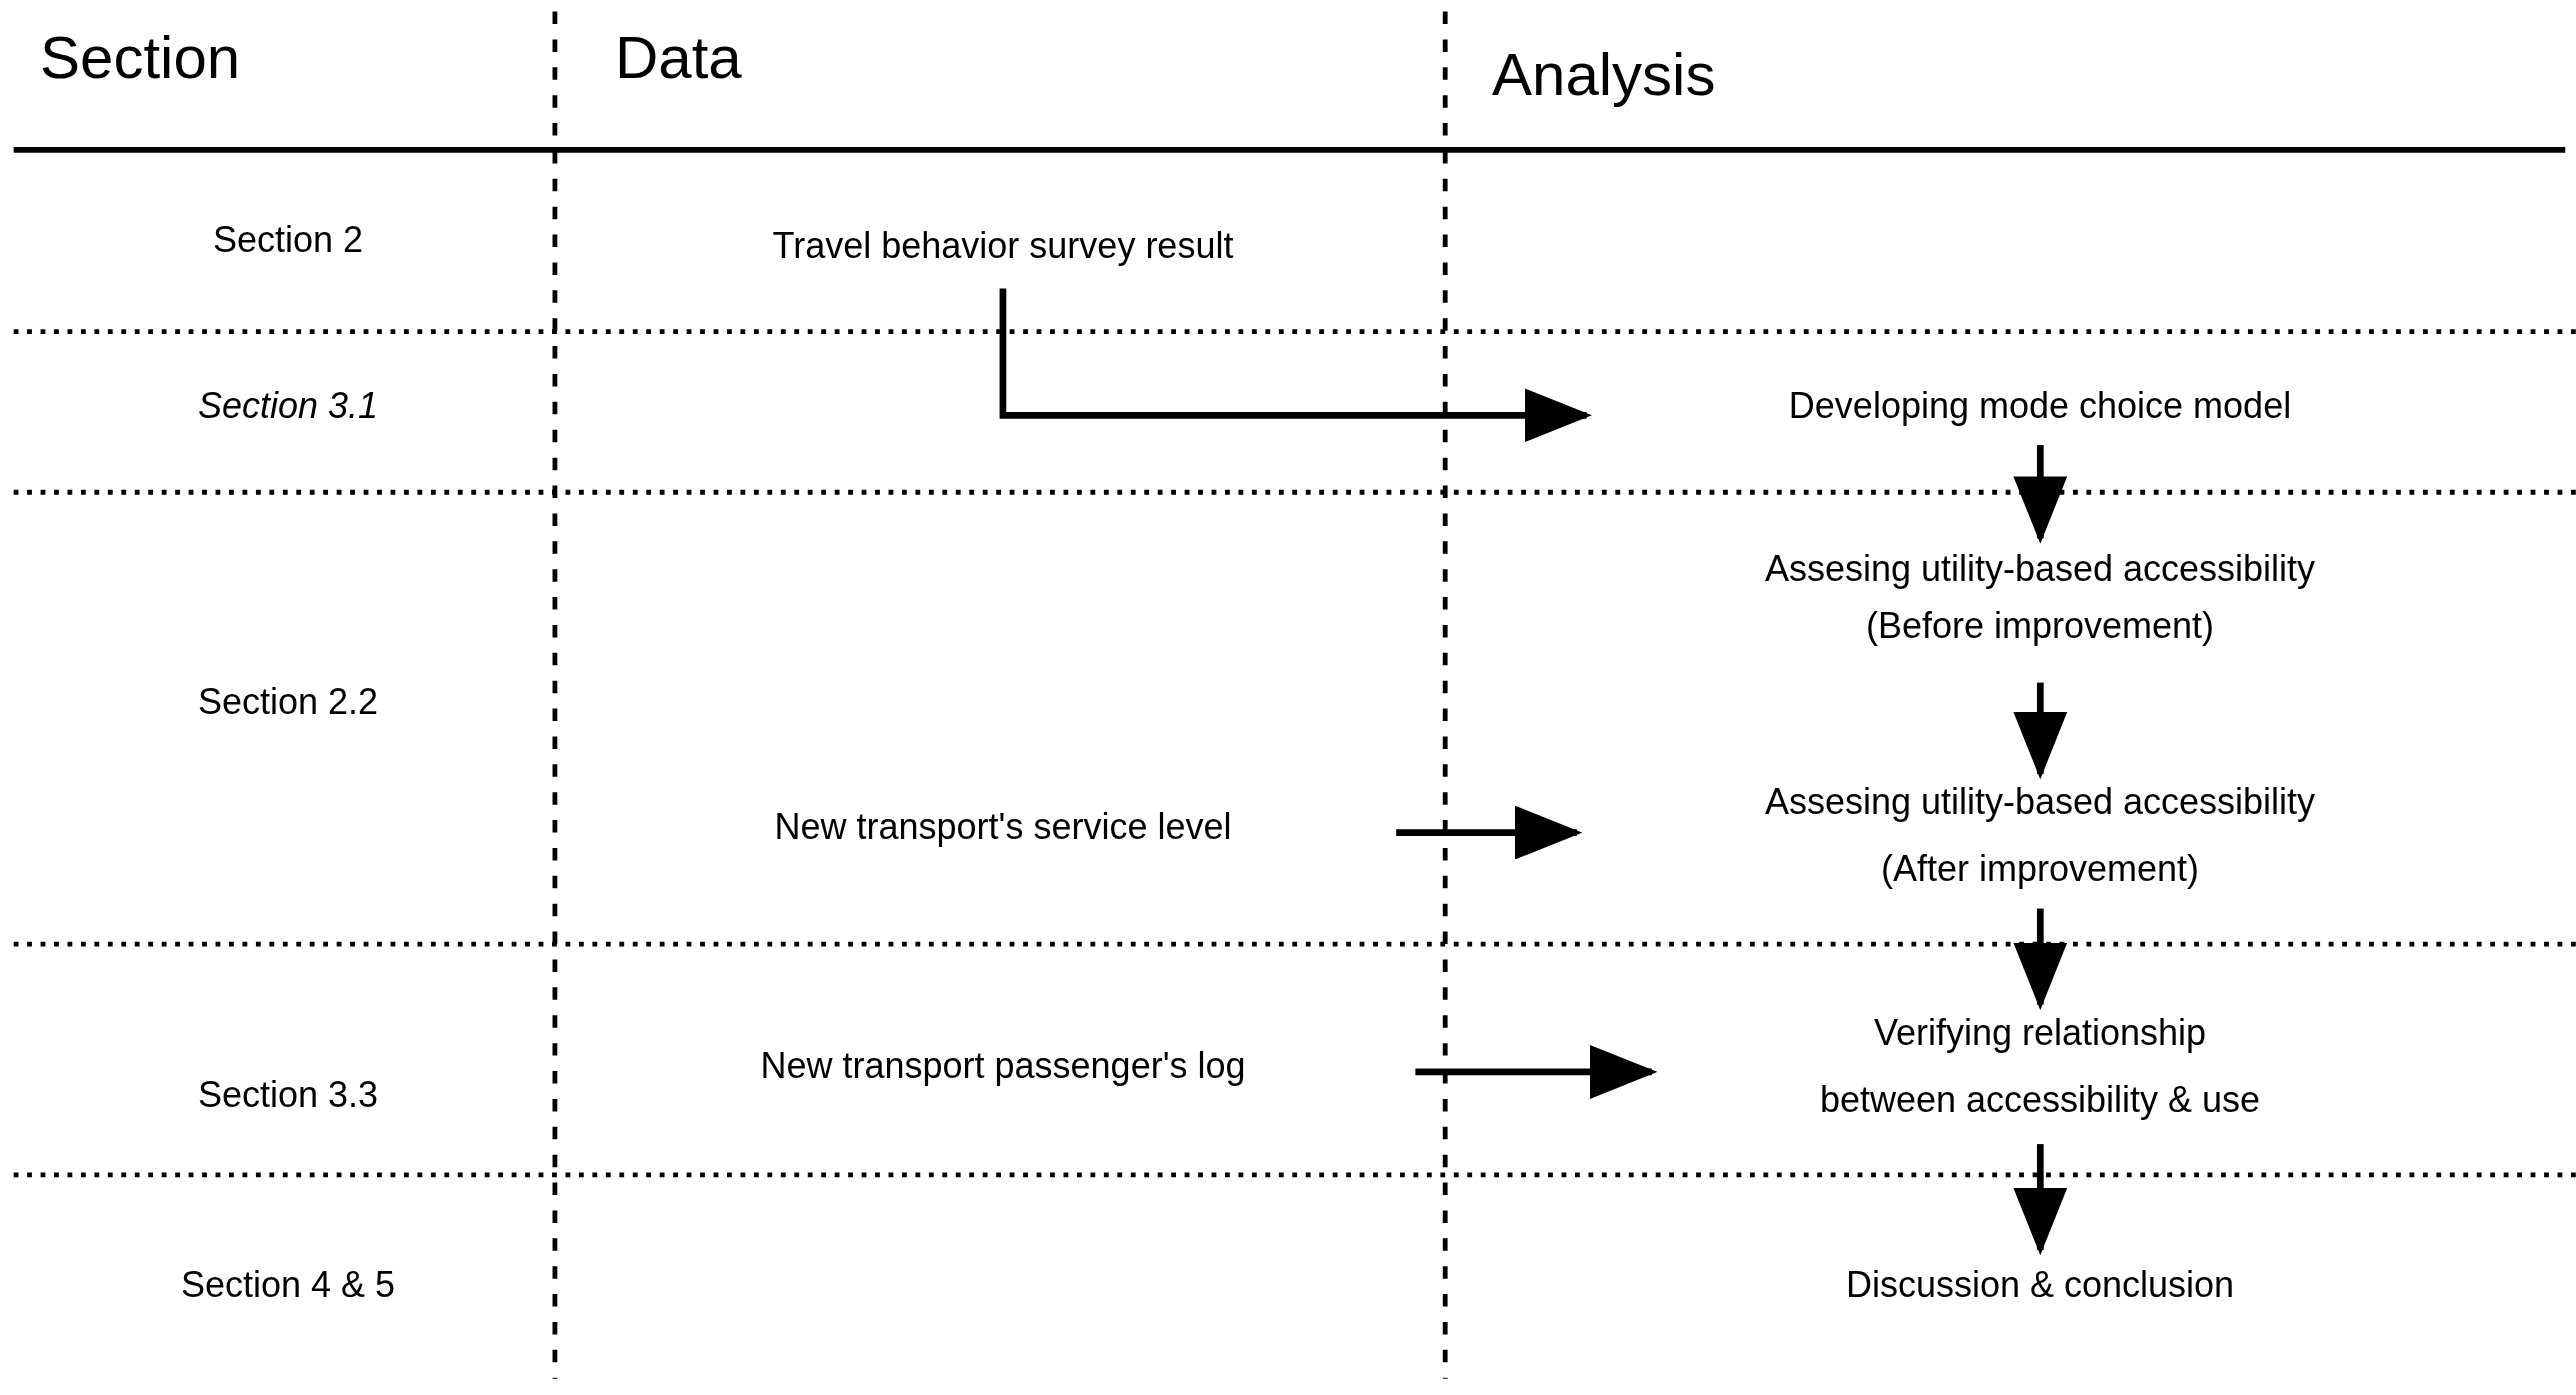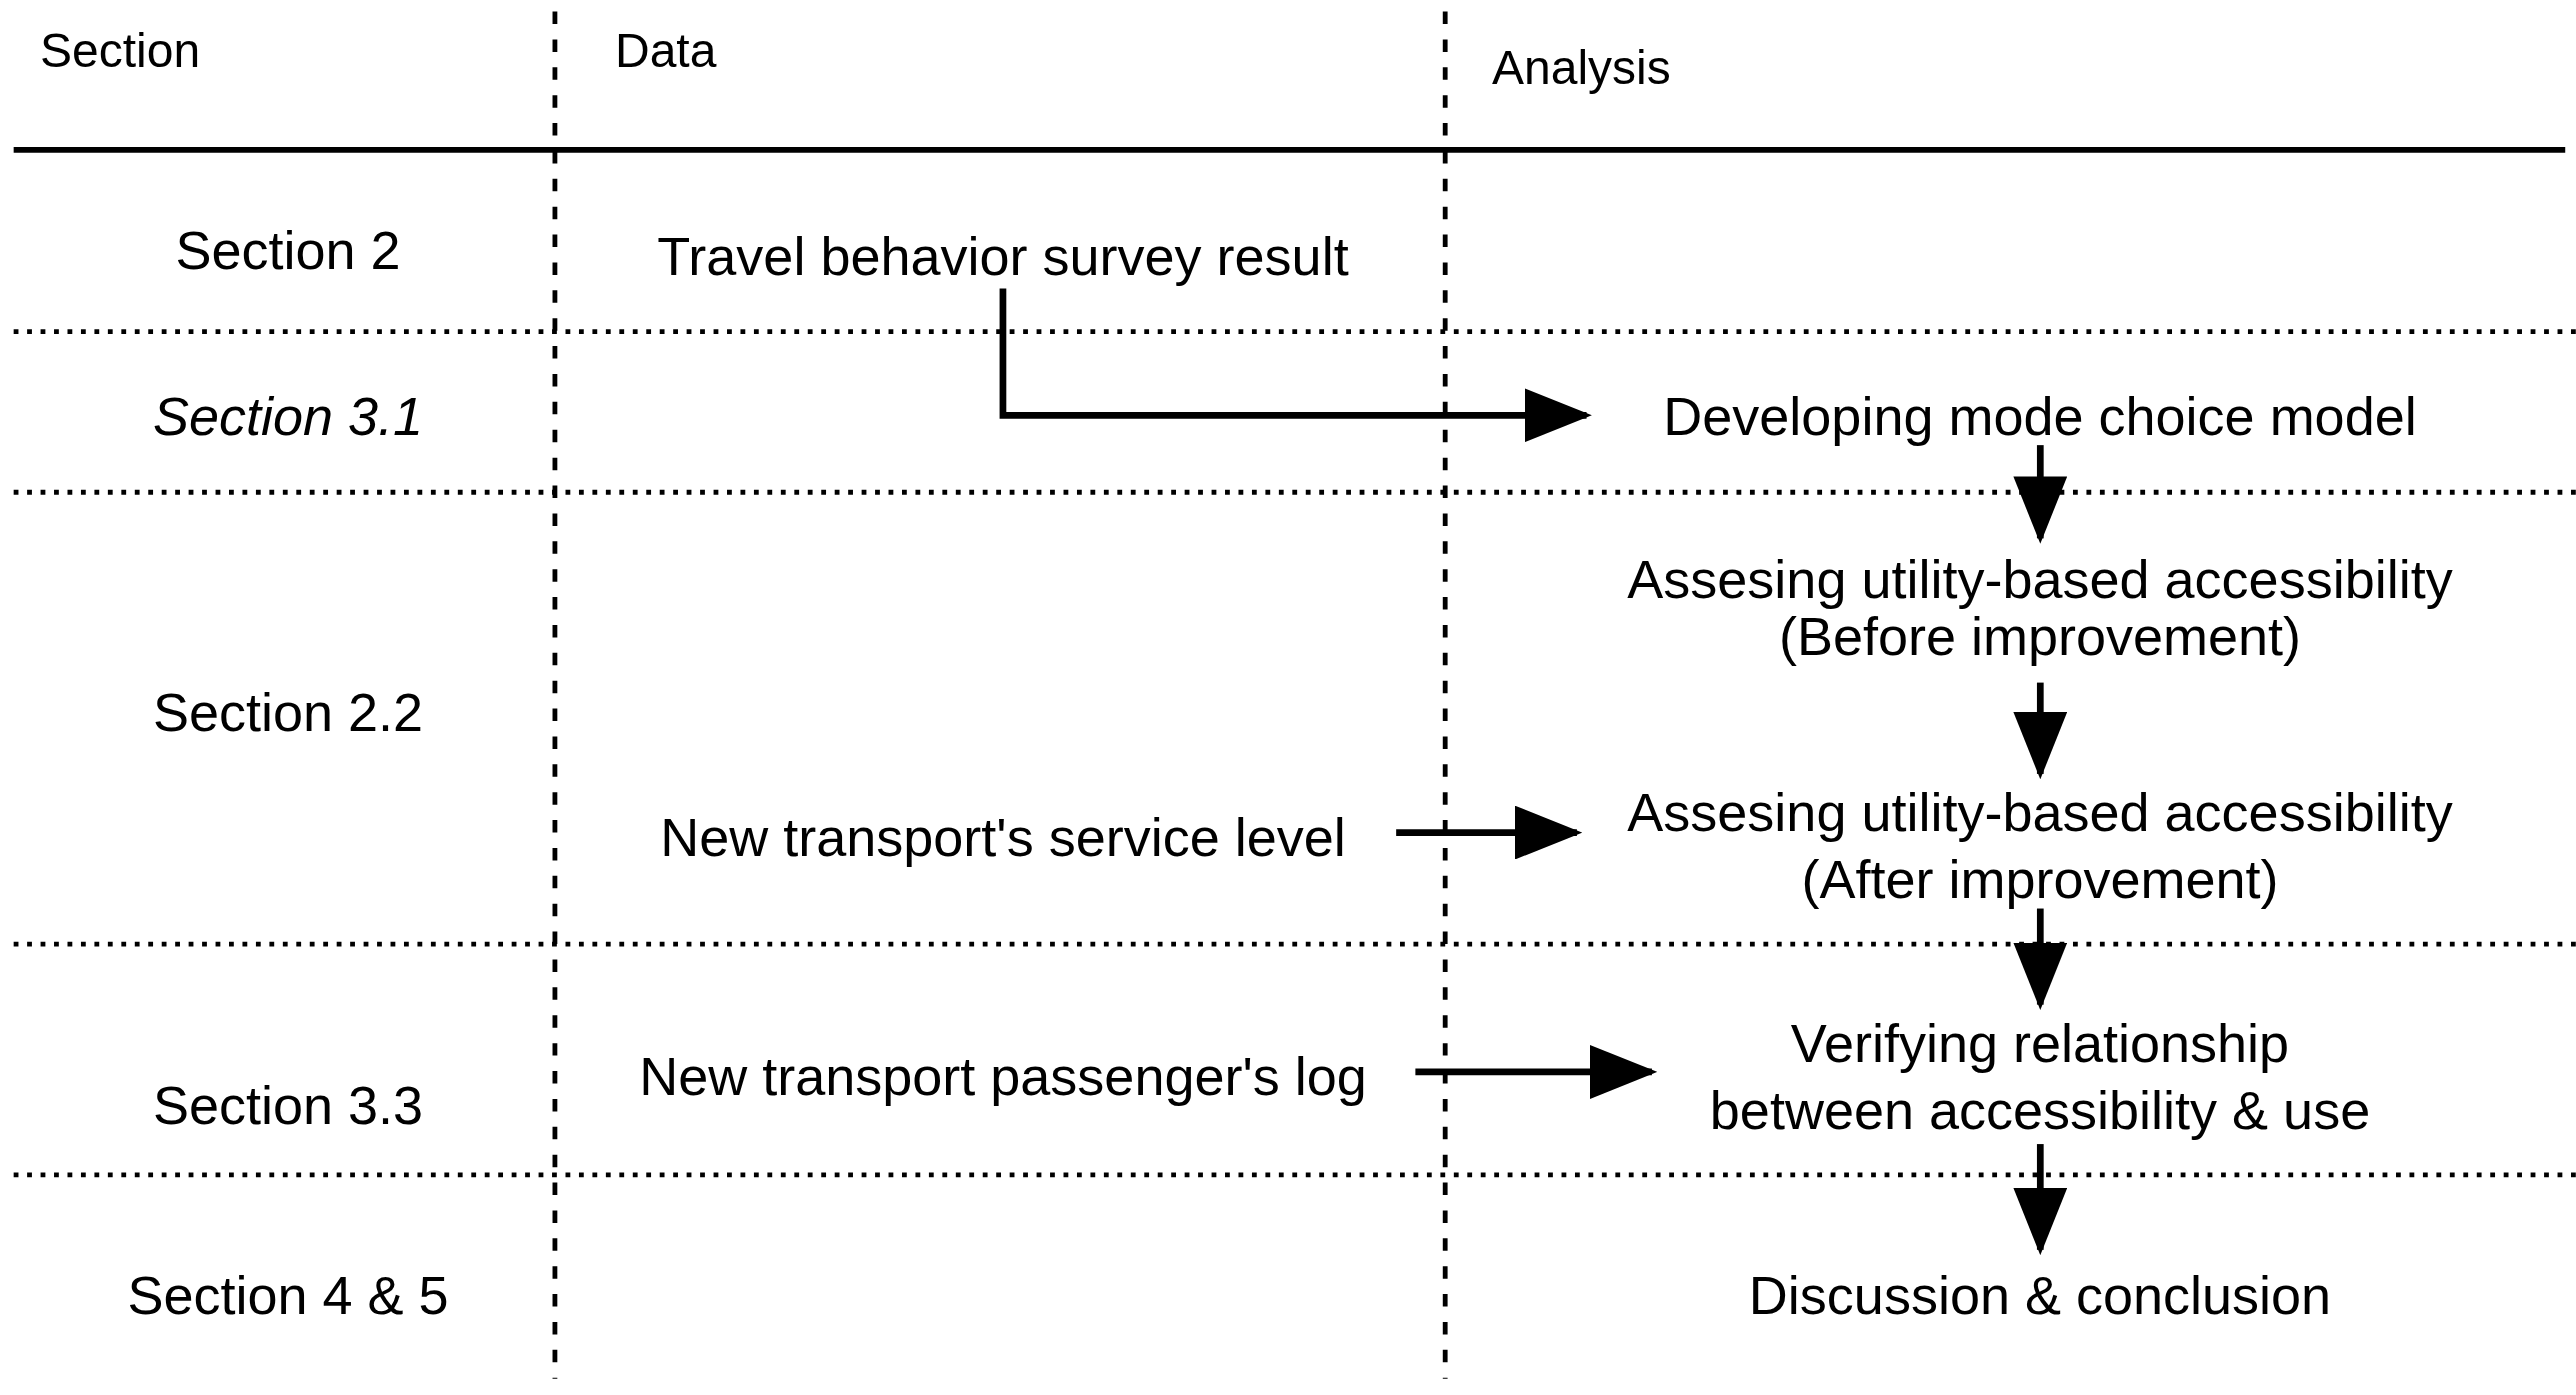--- a/index.html
+++ b/index.html
@@ -24,24 +24,24 @@
     height: 1395px;
   }
   .txt {
     position: absolute;
     white-space: pre;
     line-height: 1.18;
     color: #000000;
     font-family: "Liberation Sans", sans-serif;
   }
   .hdr {
-    font-size: 48px;
+    font-size: 60px;
   }
   .cell {
-    font-size: 54px;
+    font-size: 36px;
   }
   .center {
     text-align: center;
     transform: translateX(-50%);
   }
 </style>
 </head>
 <body>
 
 <div id="canvas">

